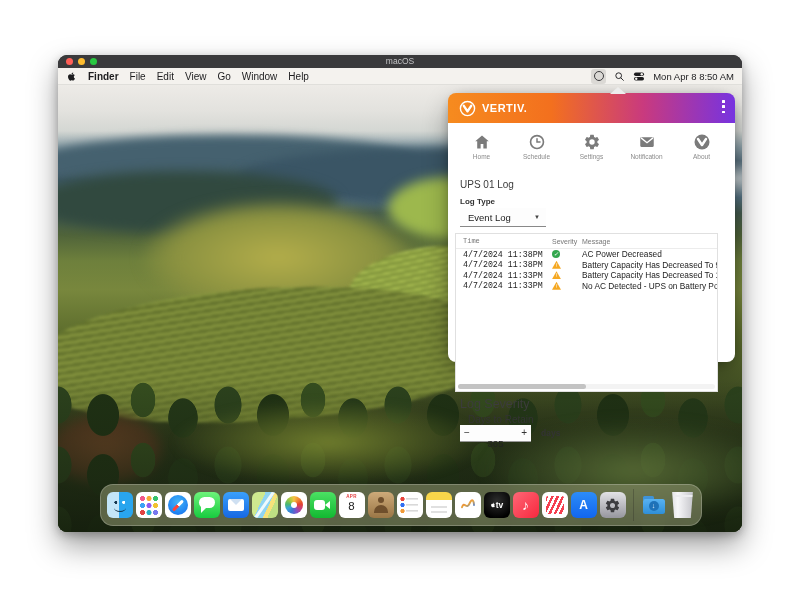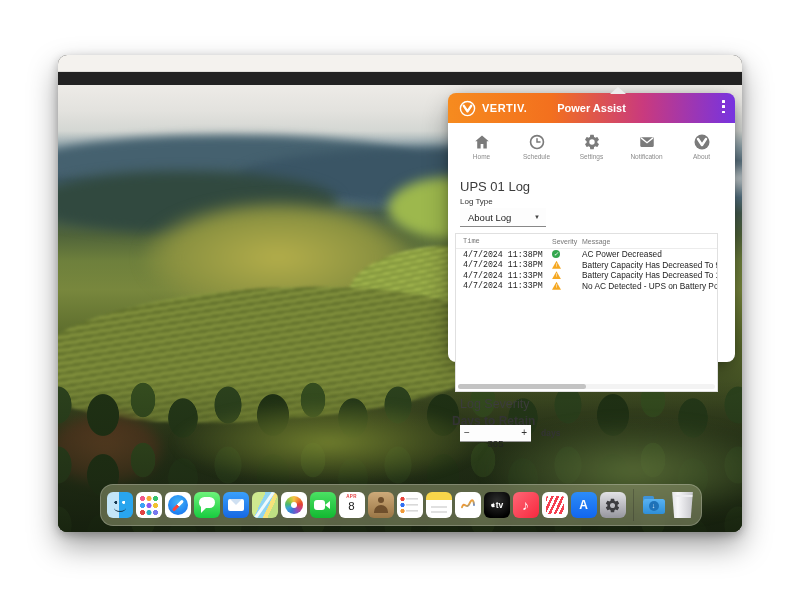--- a/index.html
+++ b/index.html
@@ -158,40 +158,40 @@
   .pa-brand{color:#fff;font-weight:bold;font-size:11px;letter-spacing:.5px;margin-left:6px;}
   .pa-title{position:absolute;left:0;right:0;text-align:center;color:#fff;font-weight:bold;font-size:11px;}
   .pa-kebab{position:absolute;right:10px;top:7px;display:flex;flex-direction:column;gap:2.5px;cursor:pointer;}
   .pa-kebab i{width:2.8px;height:2.8px;background:#fff;border-radius:.6px;display:block;}
   .pa-nav{position:absolute;left:0;right:0;top:30px;height:46px;background:#fff;display:flex;
     justify-content:space-around;align-items:center;border-bottom:1px solid #d8d8d8;padding:0 6px;}
   .nav-item{display:flex;flex-direction:column;align-items:center;gap:2px;cursor:pointer;width:46px;}
   .nav-item svg{display:block;}
   .nav-label{font-size:6.5px;color:#8a8a8a;}
   .pa-body{position:absolute;left:0;right:0;top:76px;bottom:0;background:#fff;border-radius:0 0 8px 8px;}
-  .ups-title{position:absolute;left:12px;top:10px;font-size:13px;color:#3c3c3c;}
-  .logtype-label{position:absolute;left:12px;top:28px;font-size:8px;font-weight:normal;color:#333;}
+  .ups-title{position:absolute;left:12px;top:10px;font-size:10px;color:#3c3c3c;}
+  .logtype-label{position:absolute;left:12px;top:28px;font-size:8px;font-weight:bold;color:#333;}
   .logtype-select{position:absolute;left:12px;top:39px;width:86px;height:18px;border:none;border-bottom:1px solid #888;
     background:#fdfdfd;display:flex;align-items:center;justify-content:space-between;cursor:pointer;}
   .logtype-value{font-size:9.5px;color:#222;margin-left:8px;}
   .logtype-caret{font-size:6px;color:#444;margin-right:6px;}
   .log-table{position:absolute;left:7px;top:64px;width:263px;height:159px;border:1px solid #e0e0e0;background:#fff;box-sizing:border-box;overflow:hidden;}
   .lt-head{display:flex;height:14px;align-items:center;border-bottom:1px solid #ececec;}
   .lt-row{display:flex;height:10.5px;align-items:center;}
   .col-time{width:87px;padding-left:7px;flex:none;font-family:Liberation Mono, monospace;}
   .col-sev{width:30px;flex:none;display:flex;align-items:center;padding-left:2px;}
   .col-msg{flex:1;min-width:0;white-space:nowrap;}
   .lt-head span{font-size:7px;color:#777;}
   .lt-row span{font-size:8.3px;color:#222;white-space:nowrap;}
   .sev-ok{width:8px;height:8px;border-radius:50%;background:#34a74e;color:#fff;font-size:6px;line-height:8px;text-align:center;display:block;}
   .sev-warn{width:9px;height:8px;background:#f5a822;clip-path:polygon(50% 0,100% 100%,0 100%);color:#fff;font-size:5.5px;line-height:9.5px;text-align:center;display:block;}
   .hscroll{position:absolute;left:2px;right:2px;bottom:2px;height:5px;background:#f3f3f3;border-radius:3px;}
   .hscroll .thumb{width:128px;height:5px;background:#c3c3c3;border-radius:3px;}
   .logset-title{position:absolute;left:12px;top:228px;font-size:12.5px;color:#3c3c3c;}
-  .days-label{position:absolute;left:4px;top:245px;font-size:12px;font-weight:bold;color:#333;}
+  .days-label{position:absolute;left:20px;top:245px;font-size:10px;font-weight:normal;color:#333;}
   .stepper{position:absolute;left:12px;top:256px;width:71px;height:16px;border-bottom:1px solid #999;
     display:flex;align-items:center;justify-content:space-between;background:#fdfdfd;}
   .step-btn{border:none;background:none;font-size:10px;color:#333;padding:0 4px;cursor:pointer;line-height:1;}
   .step-value{font-size:9.5px;color:#222;margin-top:20px;}
   .days-unit{position:absolute;left:93px;top:259px;font-size:8.5px;font-weight:bold;color:#333;}
 </style>
 </head>
 <body>
 
 <svg width="0" height="0" style="position:absolute">
@@ -201,22 +201,64 @@
     </symbol>
     <symbol id="sym-apple" viewBox="0 0 24 24">
       <path d="M17.05 20.28c-.98.95-2.05.8-3.08.35-1.09-.46-2.09-.48-3.24 0-1.44.62-2.2.44-3.06-.35C2.79 15.25 3.51 7.59 9.05 7.31c1.35.07 2.29.74 3.08.8 1.18-.24 2.31-.93 3.57-.84 1.51.12 2.65.72 3.4 1.8-3.12 1.87-2.38 5.98.48 7.13-.57 1.5-1.31 2.99-2.53 4.09zM12.03 7.25c-.15-2.23 1.66-4.07 3.74-4.25.29 2.58-2.34 4.5-3.74 4.25z"></path>
     </symbol>
   </defs>
 </svg>
 
 <div class="stage">
   <div class="vm-window">
 
+    <div class="titlebar">
+      <div class="traffic">
+        <span class="tl red"></span>
+        <span class="tl yellow"></span>
+        <span class="tl green"></span>
+      </div>
+      <div class="vm-title">macOS</div>
+    </div>
 
     <div class="menubar">
+      <div class="mb-left">
+        <span class="apple">
+          <svg width="11" height="11" viewBox="0 0 24 24" fill="#1d1d1f">
+              <use href="#sym-apple"></use>
+            </svg>
+        </span>
+        <span class="mb-item bold">Finder</span>
+        <span class="mb-item">File</span>
+        <span class="mb-item">Edit</span>
+        <span class="mb-item">View</span>
+        <span class="mb-item">Go</span>
+        <span class="mb-item">Window</span>
+        <span class="mb-item">Help</span>
+      </div>
+      <div class="mb-right">
+        <span class="pa-menubar-ring">
+            <i></i>
+          </span>
+        <span class="mb-icon">
+          <svg width="11" height="11" viewBox="0 0 20 20">
+              <circle cx="8.5" cy="8.5" r="5.2" fill="none" stroke="#1c1c1e" stroke-width="1.7"></circle>
+              <line x1="12.6" y1="12.6" x2="17" y2="17" stroke="#1c1c1e" stroke-width="1.7" stroke-linecap="round"></line>
+            </svg>
+        </span>
+        <span class="mb-icon">
+          <svg width="12" height="11" viewBox="0 0 24 22">
+              <rect x="2" y="3" width="20" height="7" rx="3.5" fill="#1c1c1e"></rect>
+              <circle cx="17.5" cy="6.5" r="2.4" fill="#f4f2ee"></circle>
+              <rect x="2" y="12" width="20" height="7" rx="3.5" fill="#1c1c1e"></rect>
+              <circle cx="6.5" cy="15.5" r="2.4" fill="#f4f2ee"></circle>
+            </svg>
+        </span>
+        <span class="mb-clock">Mon Apr 8  8:50 AM</span>
+      </div>
     </div>
 
     <div class="desktop">
       <div class="wp wp-ridge1"></div>
       <div class="wp wp-ridge2"></div>
       <div class="wp wp-ridge3"></div>
       <div class="wp wp-sunlit"></div>
       <div class="wp wp-field-r"></div>
       <div class="wp wp-vines-r"></div>
       <div class="wp wp-vineyard"></div>
@@ -229,21 +271,20 @@
         <div class="caret"></div>
 
         <div class="pa-header">
           <span class="pa-logo">
             <svg width="17" height="17" viewBox="0 0 24 24">
                 <circle cx="12" cy="12" r="10" fill="none" stroke="#fff" stroke-width="2"></circle>
                 <path d="M6.8 8.2 L12 16 L17.2 8.2" fill="none" stroke="#fff" stroke-width="3.4" stroke-linecap="round" stroke-linejoin="round"></path>
               </svg>
           </span>
           <span class="pa-brand">VERTIV.</span>
-          <span class="pa-title">Power Assist</span>
           <span class="pa-kebab">
               <i></i>
               <i></i>
               <i></i>
             </span>
         </div>
 
         <div class="pa-nav">
           <div class="nav-item">
             <span>
@@ -287,21 +328,21 @@
                 </svg>
             </span>
             <span class="nav-label">About</span>
           </div>
         </div>
 
         <div class="pa-body">
           <div class="ups-title">UPS 01 Log</div>
           <div class="logtype-label">Log Type</div>
           <div class="logtype-select">
-            <span class="logtype-value">About Log</span>
+            <span class="logtype-value">Event Log</span>
             <span class="logtype-caret">▼</span>
           </div>
 
           <div class="log-table">
             <div class="lt-head">
               <span class="col-time">Time</span>
               <span class="col-sev">Severity</span>
               <span class="col-msg">Message</span>
             </div>
             <div class="lt-row">

